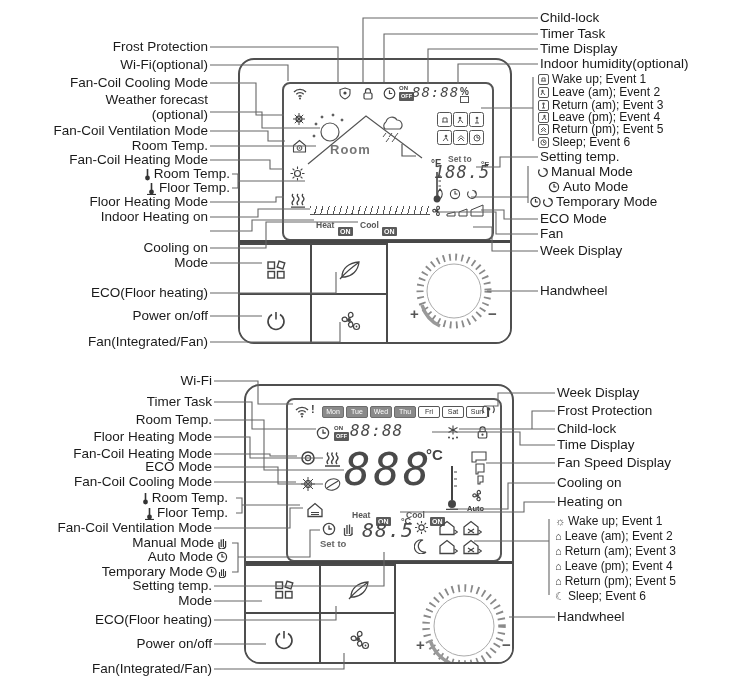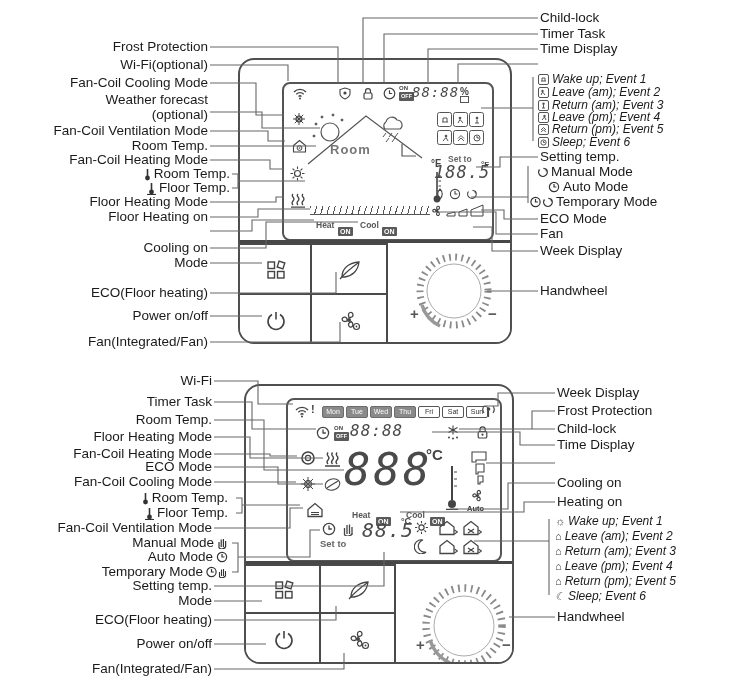--- a/index.html
+++ b/index.html
@@ -3,21 +3,21 @@
 <meta charset="utf-8">
 <style>
   html,body{margin:0;padding:0;background:#fff;}
   .canvas{position:relative;width:731px;height:690px;background:#fff;overflow:hidden;
           font-family:"Liberation Sans",sans-serif;color:#1a1a1a;}
   svg{display:block;}
   .overlay{position:absolute;left:0;top:0;z-index:6;pointer-events:none;}
   .lbl{position:absolute;font-size:13.5px;line-height:18px;height:18px;white-space:nowrap;z-index:7;
        display:flex;align-items:center;gap:3px;}
   .lbl.r{justify-content:flex-end;}
-  .lbl.sm{font-size:12px;font-style:italic;}
+  .lbl.sm{font-size:12px;}
   .device{position:absolute;border:2px solid #4f4f4f;border-radius:16px;background:#fff;z-index:2;overflow:hidden;}
   .lcd{position:absolute;border:2px solid #555;border-radius:8px;background:#fff;}
   .sep{position:absolute;left:0;right:0;height:3px;background:#474747;}
   .btn{position:absolute;border:2px solid #4a4a4a;display:flex;align-items:center;justify-content:center;background:#fff;}
   .wheelpanel{position:absolute;border-left:2px solid #4a4a4a;background:#fff;}
   .seg{font-family:"DejaVu Sans Mono",monospace;font-style:italic;color:#4a4a4a;letter-spacing:1px;}
   .lcd .t{position:absolute;white-space:nowrap;}
   .day{display:inline-block;text-align:center;border:1px solid #555;border-radius:2px;
        font-size:7.5px;line-height:10px;color:#333;background:#fff;margin-right:2px;vertical-align:top;}
   .day.on{background:#8a8a8a;color:#fff;border-color:#6c6c6c;}
@@ -83,21 +83,21 @@
           <circle cx="4.5" cy="10" r="2.4" fill="#333"></circle>
           <line x1="0" y1="12.5" x2="9" y2="12.5" stroke="#333" stroke-width="1.2"></line>
         </svg>
       </span>
     <span>Floor Temp.</span>
     </div>
   <div class="lbl r" style="right:523px;top:193px">
       <span>Floor Heating Mode</span>
     </div>
   <div class="lbl r" style="right:523px;top:208px">
-      <span>Floor Heating on</span>
+      <span>Indoor Heating on</span>
     </div>
   <div class="lbl r" style="right:523px;top:239px">
       <span>Cooling on</span>
     </div>
   <div class="lbl r" style="right:523px;top:254px">
       <span>Mode</span>
     </div>
   <div class="lbl r" style="right:523px;top:284px">
       <span>ECO(Floor heating)</span>
     </div>
@@ -109,20 +109,23 @@
     </div>
 
   <div class="lbl" style="left:540px;top:9px">
       <span>Child-lock</span>
     </div>
   <div class="lbl" style="left:540px;top:25px">
       <span>Timer Task</span>
     </div>
   <div class="lbl" style="left:540px;top:40px">
       <span>Time Display</span>
+    </div>
+  <div class="lbl" style="left:540px;top:55px">
+      <span>Indoor humidity(optional)</span>
     </div>
   <div class="lbl sm" style="left:538px;top:70px">
       <span class="ebox s">
         <svg width="7" height="7">
           <path d="M1,5 h5 M2,5 v-3 h3 v3" stroke="#555" fill="none"></path>
         </svg>
       </span>
       <span>Wake up; Event 1</span>
     </div>
   <div class="lbl sm" style="left:538px;top:83px">
@@ -552,20 +555,23 @@
     </div>
   <div class="lbl" style="left:557px;top:402px">
       <span>Frost Protection</span>
     </div>
   <div class="lbl" style="left:557px;top:420px">
       <span>Child-lock</span>
     </div>
   <div class="lbl" style="left:557px;top:436px">
       <span>Time Display</span>
     </div>
+  <div class="lbl" style="left:557px;top:454px">
+      <span>Fan Speed Display</span>
+    </div>
   <div class="lbl" style="left:557px;top:474px">
       <span>Cooling on</span>
     </div>
   <div class="lbl" style="left:557px;top:493px">
       <span>Heating on</span>
     </div>
   <div class="lbl sm" style="left:555px;top:512px">
       <span class="glyph">☼</span>
       <span>Wake up; Event 1</span>
     </div>

